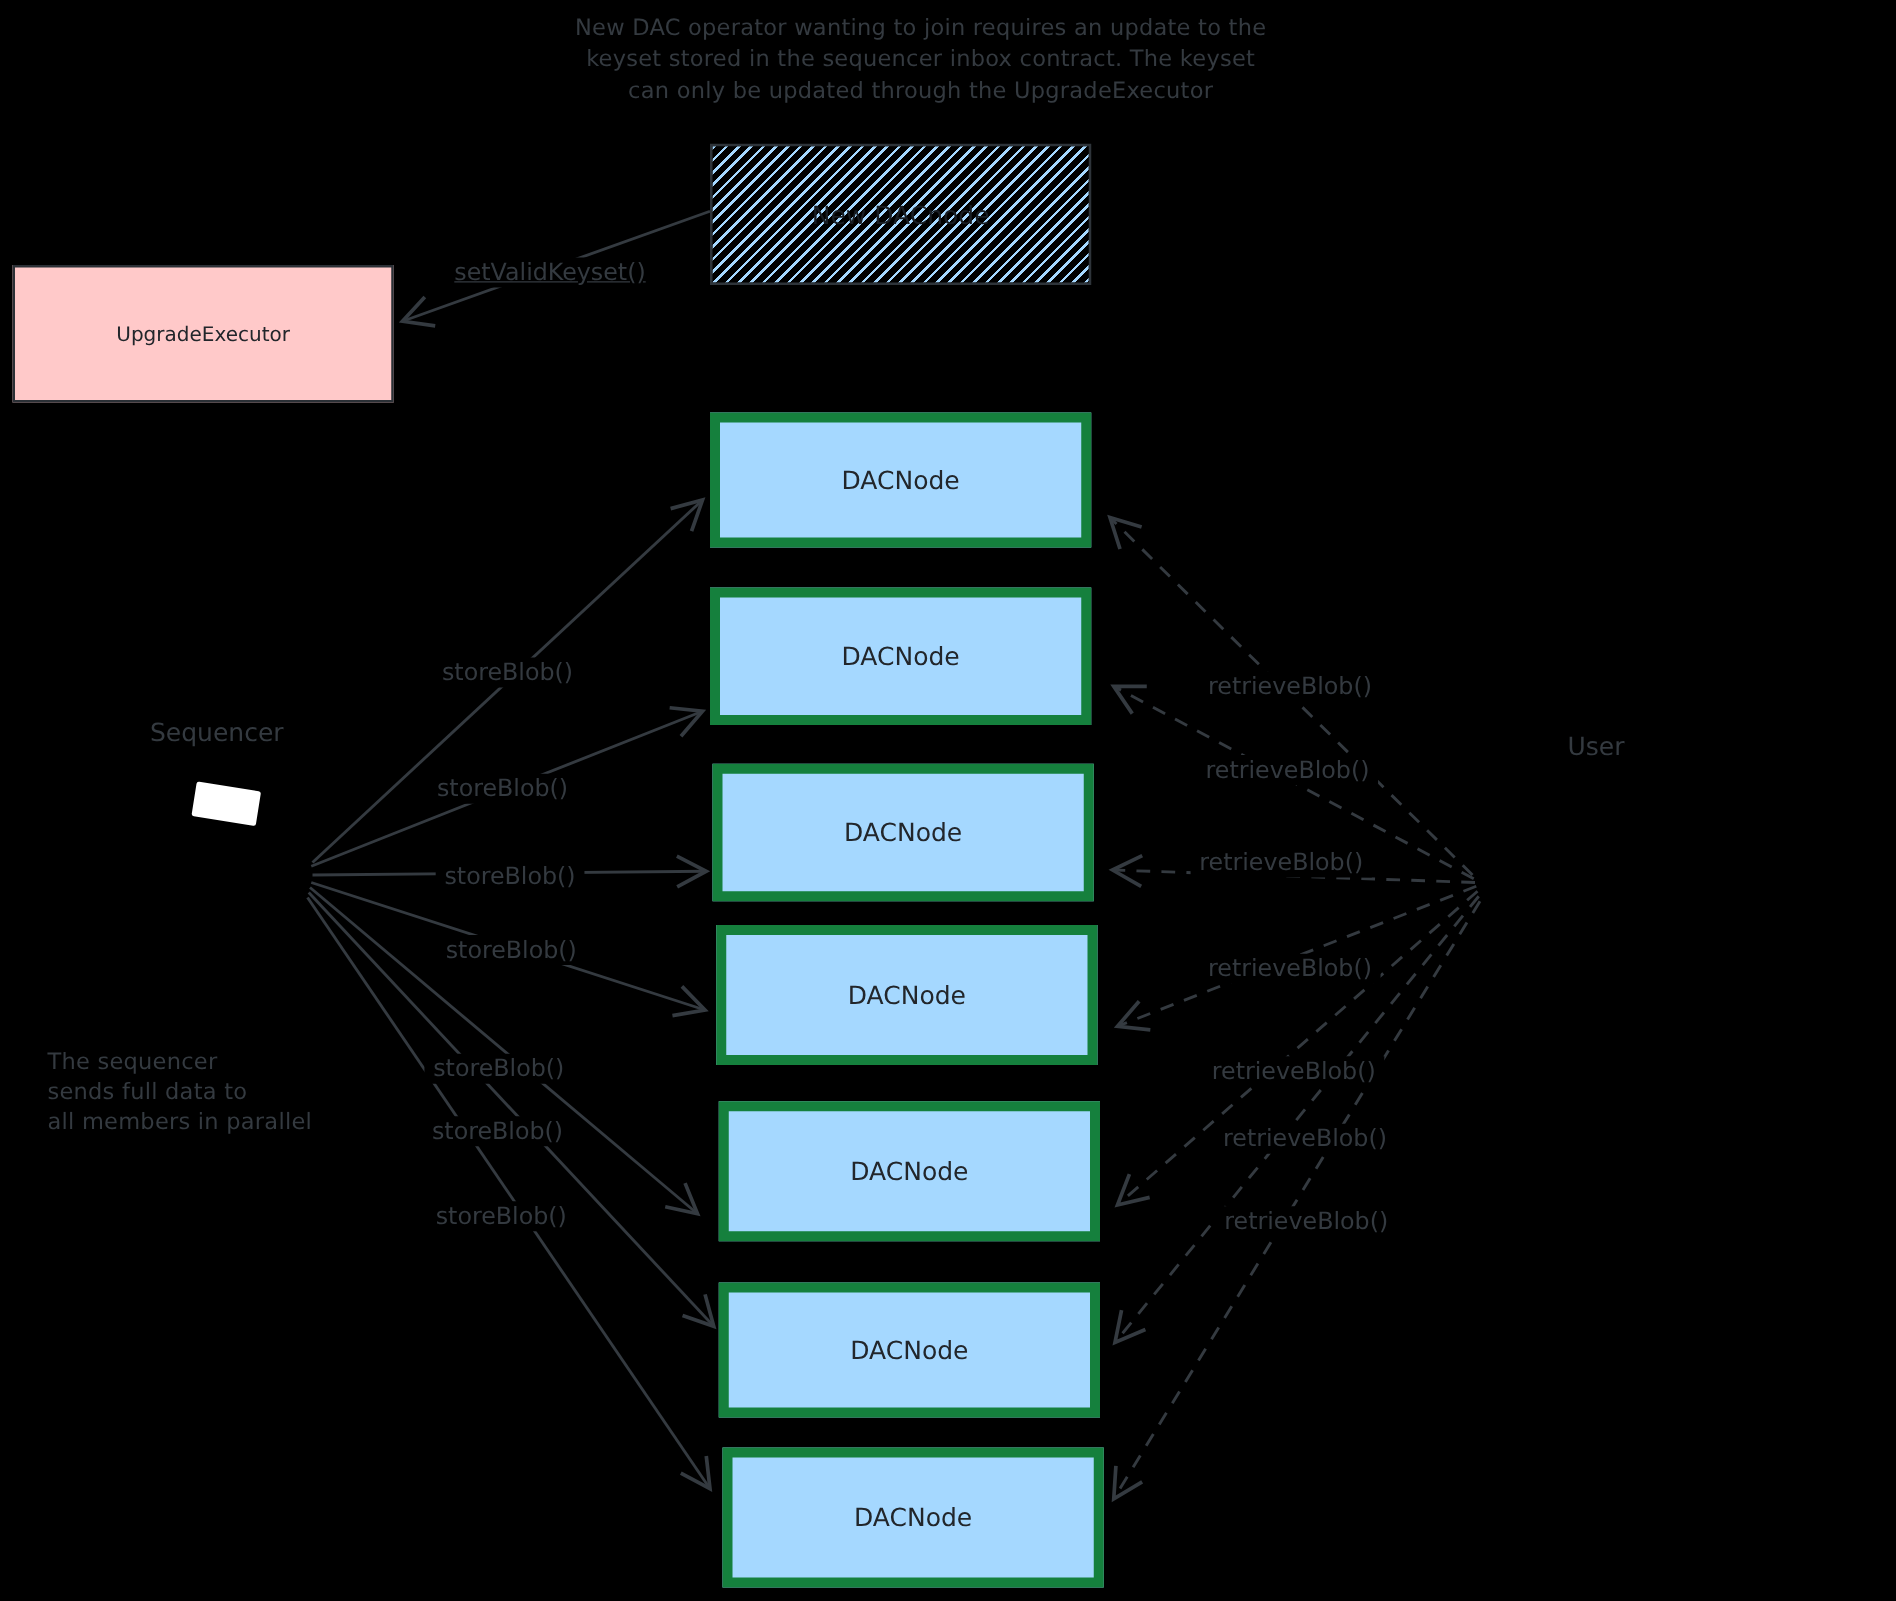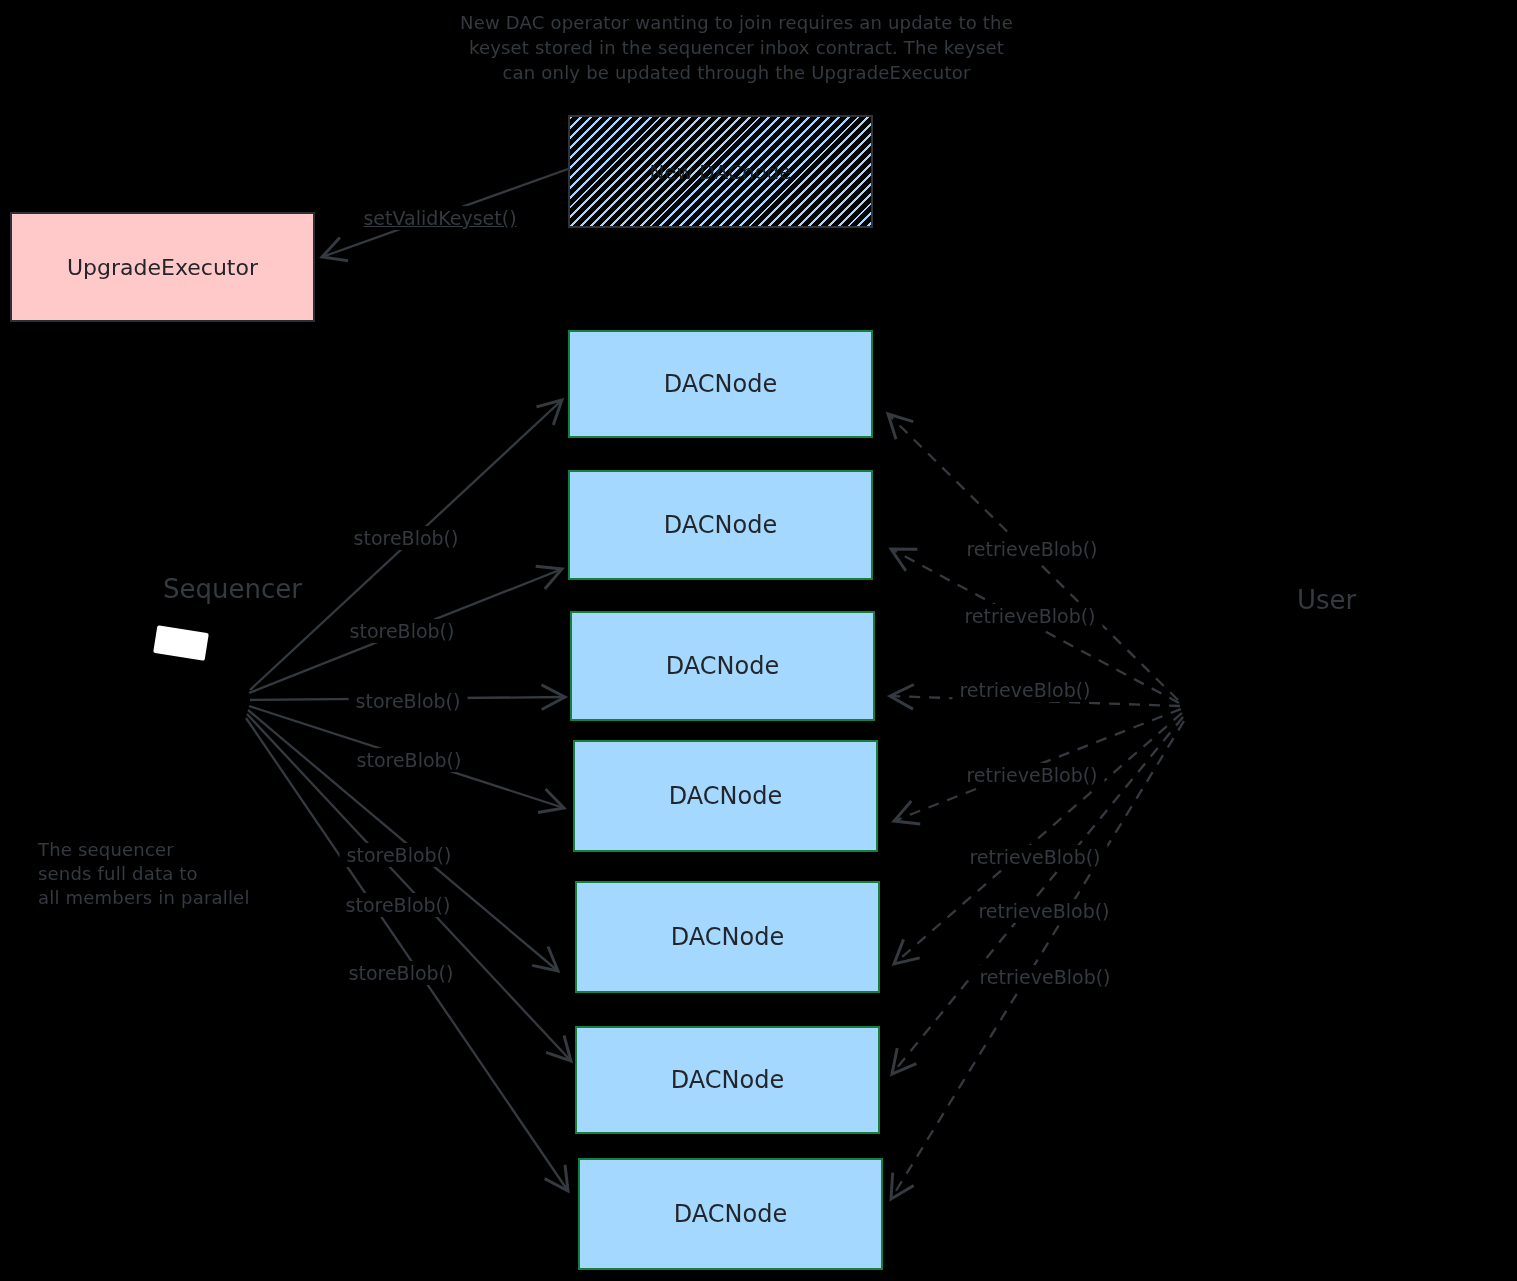--- a/index.html
+++ b/index.html
@@ -19,36 +19,36 @@
 
   .note {
     position:absolute; color:var(--stroke); font-size:18px; line-height:25px;
     white-space:pre-line; letter-spacing:0.2px;
   }
   .box {
     position:absolute; box-sizing:border-box; display:flex; flex-direction:row;
     align-items:center; justify-content:center; text-align:center;
   }
   .blue {
-    background:var(--dac_fill); border:2px solid #15803d; color:var(--box_text);
-    font-size:24px; line-height:30px;
+    background:var(--dac_fill); border:8px solid #15803d; color:var(--box_text);
+    font-size:20px; line-height:30px;
   }
   .pink {
     background:var(--executor_fill); border:2px solid #2b3036; color:var(--box_text);
-    font-size:22px;
+    font-size:16px;
   }
   .hatched {
     background:repeating-linear-gradient(135deg, var(--hatch) 0 2px, transparent 2px 7px);
     border:2px solid #2e343a; color:#181d23; font-size:20px; line-height:28px;
   }
   .edge-label {
     position:absolute; transform:translate(-50%,-50%); background:var(--background);
     color:var(--stroke); font-size:19px; padding:1px 7px; white-space:nowrap;
   }
-  .actor { position:absolute; color:var(--stroke); font-size:26px;margin-left:43px; }
+  .actor { position:absolute; color:var(--stroke); font-size:20px; }
   .screen {
     position:absolute; left:155px; top:629px; width:52px; height:28px;
     background:var(--screen_fill); transform:rotate(9deg); border-radius:2px;
   }
 </style>
 </head>
 <body>
 
 <div class="canvas">
 

